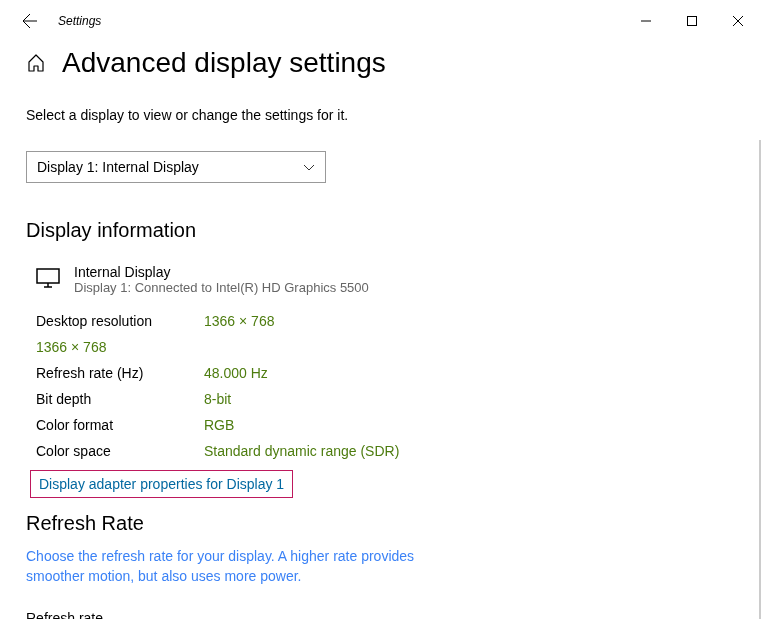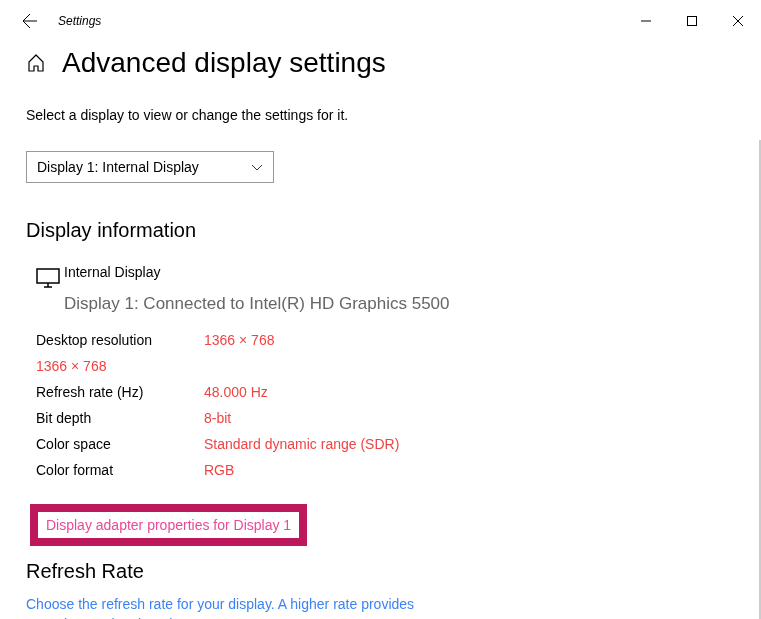--- a/index.html
+++ b/index.html
@@ -62,21 +62,21 @@
     }
     .page-title {
       font-size: 28px;
       font-weight: 400;
     }
     .instruction {
       font-size: 14px;
       margin-bottom: 10px;
     }
     .dropdown {
-      width: 248px;
+      width: 300px;
       height: 32px;
       border: 1px solid #999;
       display: flex;
       align-items: center;
       padding: 0 10px;
       cursor: pointer;
       font-size: 14px;
       justify-content: space-between;
       margin-bottom: 36px;
       margin-top: 28px;
@@ -86,59 +86,59 @@
       height: 12px;
     }
     .section-heading {
       font-size: 20px;
       font-weight: 400;
       margin-bottom: 22px;
     }
     .display-block {
       display: flex;
       align-items: flex-start;
-      gap: 4px;
+      gap: 14px;
       margin-bottom: 18px;
       padding-left: 10px;
     }
     .monitor-icon {
       width: 24px;
       height: 24px;
       margin-top: 2px;
     }
     .display-name {
       font-size: 14px;
     }
     .display-sub {
-      font-size: 17px;
+      font-size: 13px;
       color: #666;
-      margin-top: 14px;
+      margin-top: 0;
     }
     .info-table {
       padding-left: 10px;
     }
     .info-row {
       display: flex;
       font-size: 14px;
       margin-bottom: 10px;
     }
     .info-label {
       width: 168px;
     }
     .info-value {
-      color: #ef4444;
+      color: #4d7c0f;
     }
     .link-highlight {
       display: inline-block;
-      border: 8px solid #be185d;
+      border: 1px solid #be185d;
       padding: 5px 8px;
       font-size: 14px;
-      color: #ec4899;
+      color: #0369a1;
       margin-left: 4px;
-      margin-top: 16px;
+      margin-top: 1px;
       margin-bottom: 14px;
     }
     .refresh-heading {
       font-size: 20px;
       font-weight: 400;
       margin-bottom: 12px;
     }
     .refresh-desc {
       font-size: 14px;
       color: #3b82f6;
@@ -229,26 +229,26 @@
     </div>
     <div class="info-row">
       <span class="info-label">Refresh rate (Hz)</span>
       <span class="info-value">48.000 Hz</span>
     </div>
     <div class="info-row">
       <span class="info-label">Bit depth</span>
       <span class="info-value">8-bit</span>
     </div>
     <div class="info-row">
+      <span class="info-label">Color format</span>
+      <span class="info-value">RGB</span>
+    </div>
+    <div class="info-row">
       <span class="info-label">Color space</span>
       <span class="info-value">Standard dynamic range (SDR)</span>
-    </div>
-    <div class="info-row">
-      <span class="info-label">Color format</span>
-      <span class="info-value">RGB</span>
     </div>
   </div>
 
   <div class="link-highlight">Display adapter properties for Display 1</div>
 
   <h2 class="refresh-heading">Refresh Rate</h2>
   <p class="refresh-desc">Choose the refresh rate for your display. A higher rate provides smoother motion, but also uses more power.</p>
   <p class="refresh-label">Refresh rate</p>
 </div>
 

